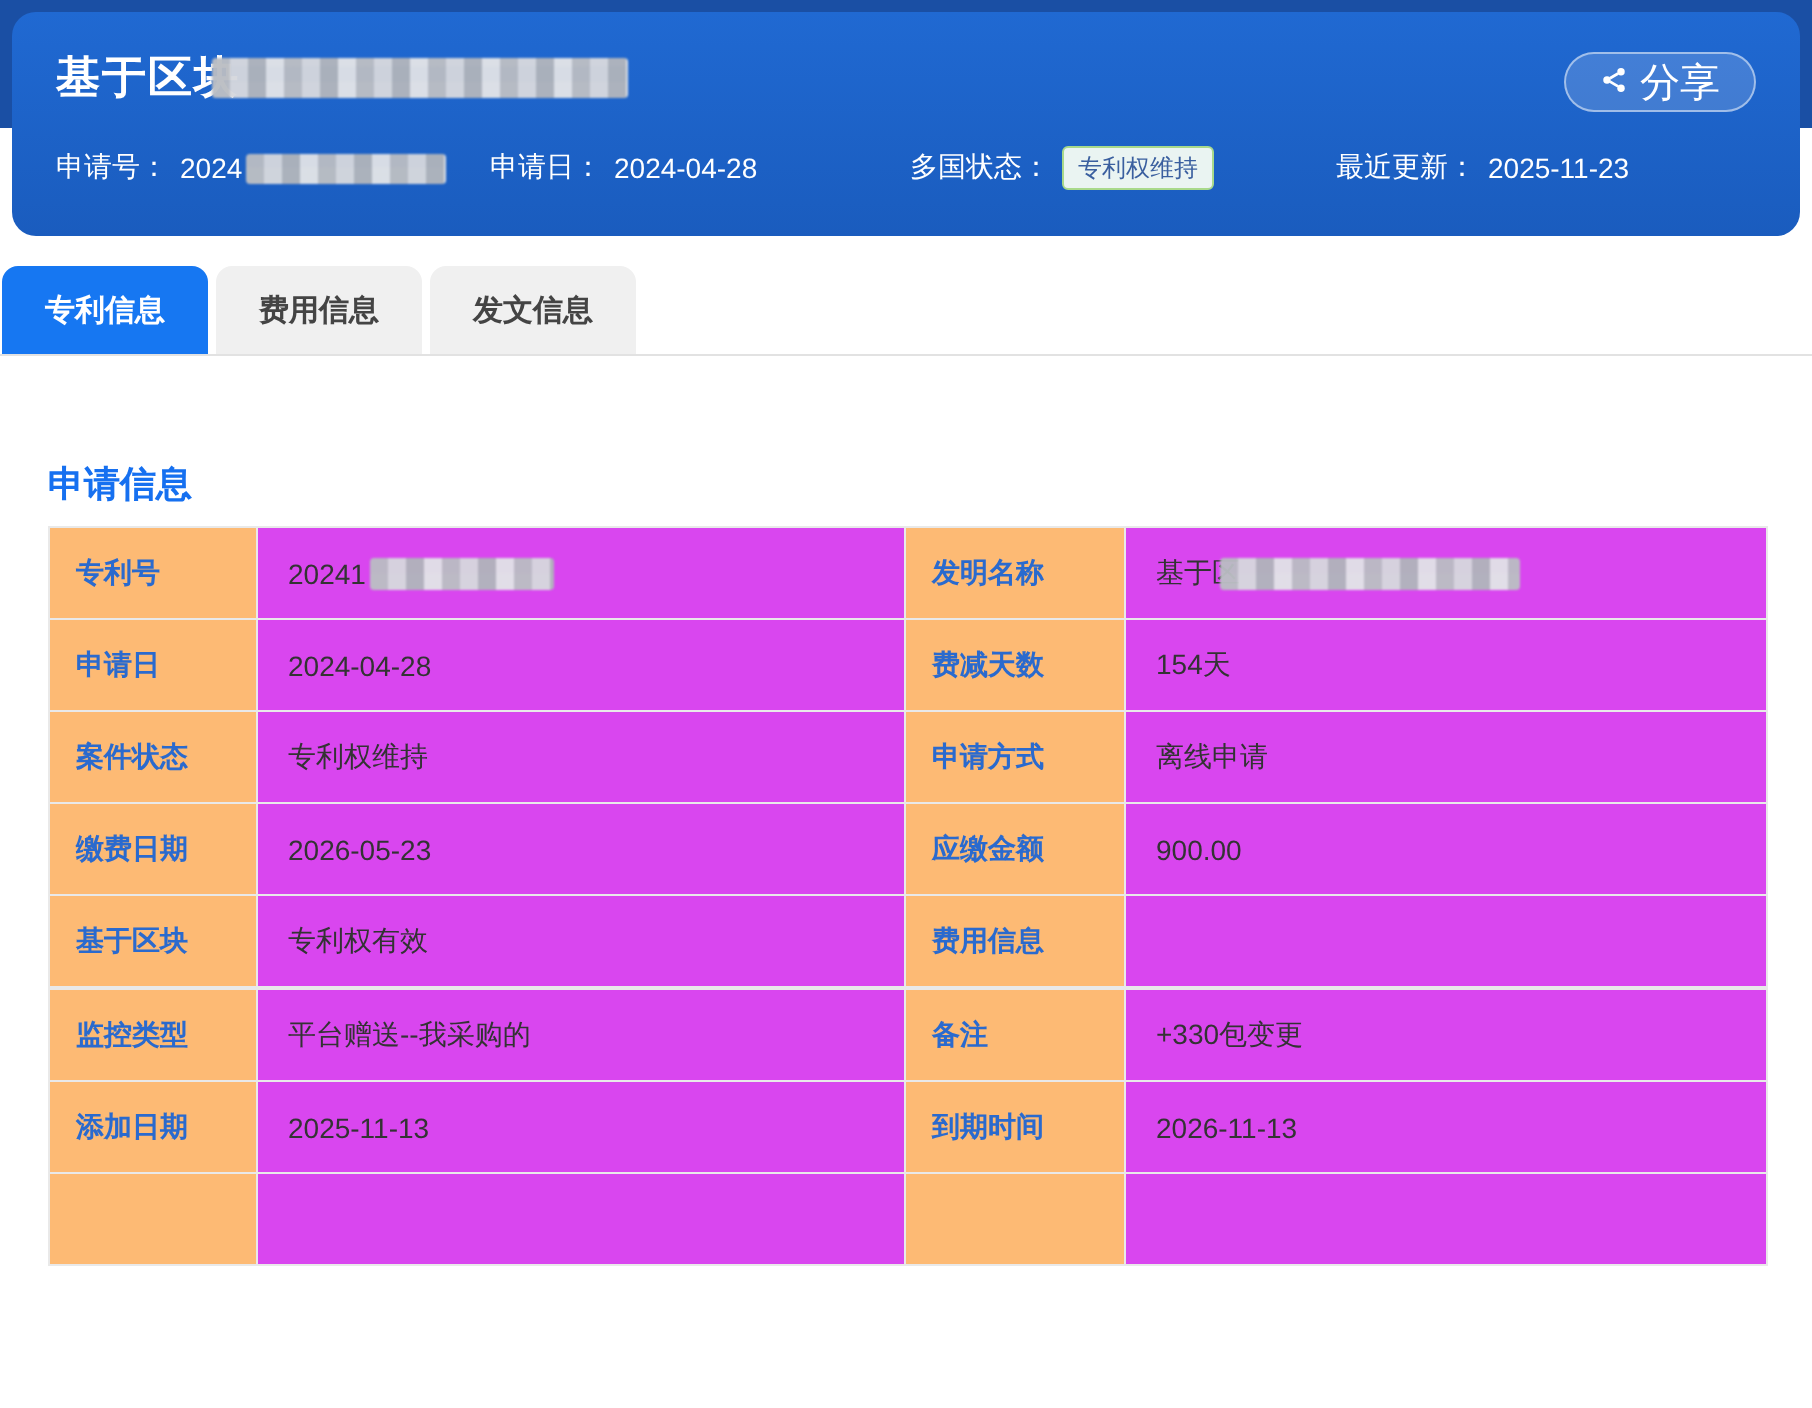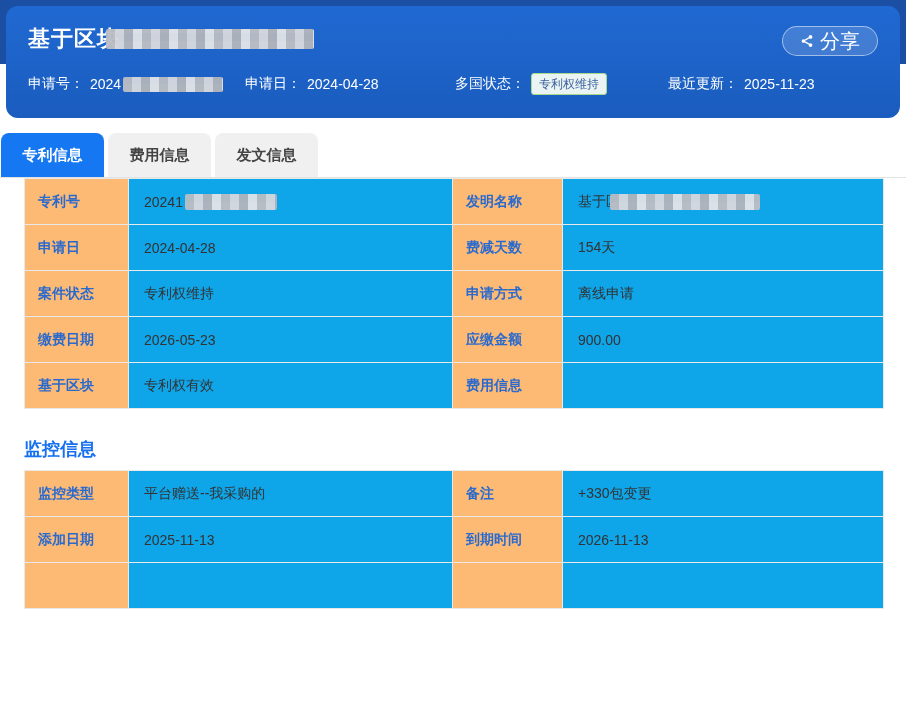--- a/index.html
+++ b/index.html
@@ -48,21 +48,21 @@
 
   
   .content { padding:0 22px 0 24px; }
   .section-title { font-size:18px; font-weight:700; color:#1670f0; line-height:25px; }
   .st-1 { margin:52px 0 8px; }
   .st-2 { margin:28px 0 8px; }
 
   .info-table { background:#e9e9e9; padding:1px; display:grid; gap:1px;
     grid-template-columns:103px 323px 109px 1fr; grid-auto-rows:45px; }
   .trow { display:contents; }
-  .cell { display:flex; align-items:center; font-size:14px; background:#0ea5e9; color:#333;
+  .cell { display:flex; align-items:center; font-size:14px; background:#d946ef; color:#333;
     padding-left:15px; overflow:hidden; white-space:nowrap; }
   .cell.label { background:#fdba74; color:#2a6ace; font-weight:600; padding-left:13px; }
 
   .notice-bar { height:38px; display:flex; align-items:center; padding-left:16px;
     margin-bottom:15px; background:#e9f7fe; border:1px solid #abdcf3; border-radius:4px;
     font-size:14px; color:#1677f2; }
 </style>
 </head>
 <body>
 
@@ -109,20 +109,21 @@
 </div>
 
 <div class="tabs">
   <div class="tab active">专利信息</div>
   <div class="tab">费用信息</div>
   <div class="tab">发文信息</div>
 </div>
 
 <div class="content">
 
+  <h2 class="section-title st-1">申请信息</h2>
 
   <div class="info-table">
     <div class="trow">
       <div class="cell label">专利号</div>
       <div class="cell">
         <span>20241</span>
           <span class="mosaic m-patno"></span>
       </div>
       <div class="cell label">发明名称</div>
       <div class="cell">
@@ -149,21 +150,20 @@
       <div class="cell">900.00</div>
     </div>
     <div class="trow">
       <div class="cell label">基于区块</div>
       <div class="cell">专利权有效</div>
       <div class="cell label">费用信息</div>
       <div class="cell"></div>
     </div>
   </div>
 
-  <h2 class="section-title st-2">监控信息</h2>
 
 
   <div class="info-table">
     <div class="trow">
       <div class="cell label">监控类型</div>
       <div class="cell">平台赠送--我采购的</div>
       <div class="cell label">备注</div>
       <div class="cell">+330包变更</div>
     </div>
     <div class="trow">

